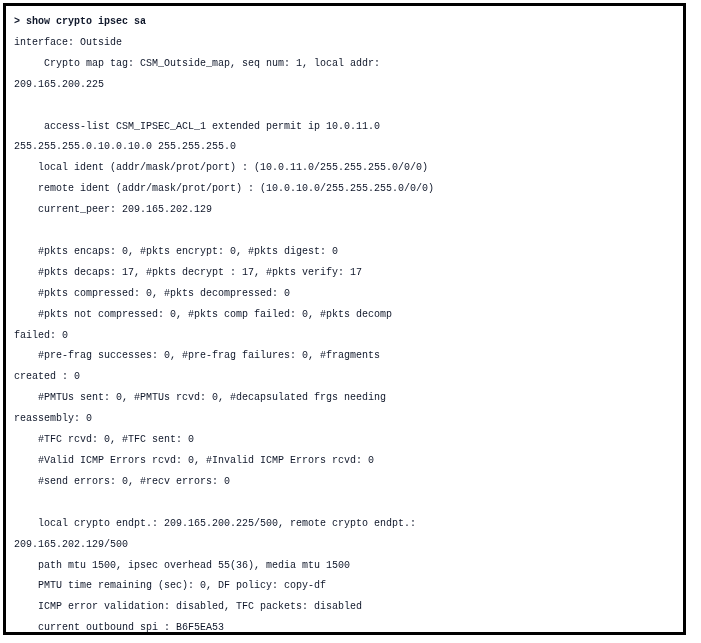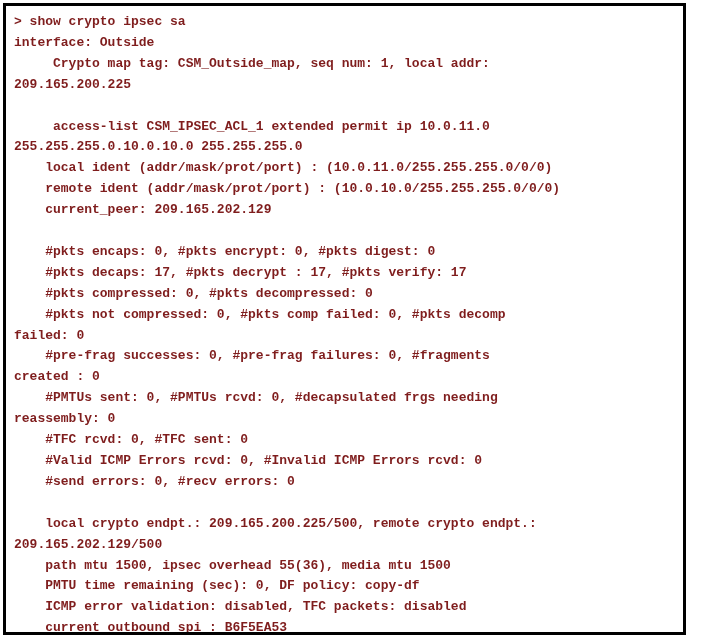--- a/index.html
+++ b/index.html
@@ -22,33 +22,32 @@
     height: 632px;
     box-sizing: border-box;
     border: 3px solid #000000;
     background: #ffffff;
     overflow: hidden;
   }
   #terminal-output {
     margin: 0;
     padding: 6px 0 0 8px;
     font-family: "Liberation Mono", "DejaVu Sans Mono", monospace;
-    font-size: 13px;
+    font-size: 10px;
     line-height: 20.9px;
-    color: #7f1d1d;
+    color: #0f172a;
     white-space: pre;
     letter-spacing: 0px;
     -webkit-font-smoothing: none;
   }
   .term-line {
     display: block;
     min-height: 20.9px;
     white-space: pre;
     font-family: "Liberation Mono", "DejaVu Sans Mono", monospace;
-    font-weight: bold;
   }
   .term-line.blank {
     height: 20.9px;
   }
   .prompt-line {
     font-weight: bold;
   }
 </style>
 </head>
 <body>

